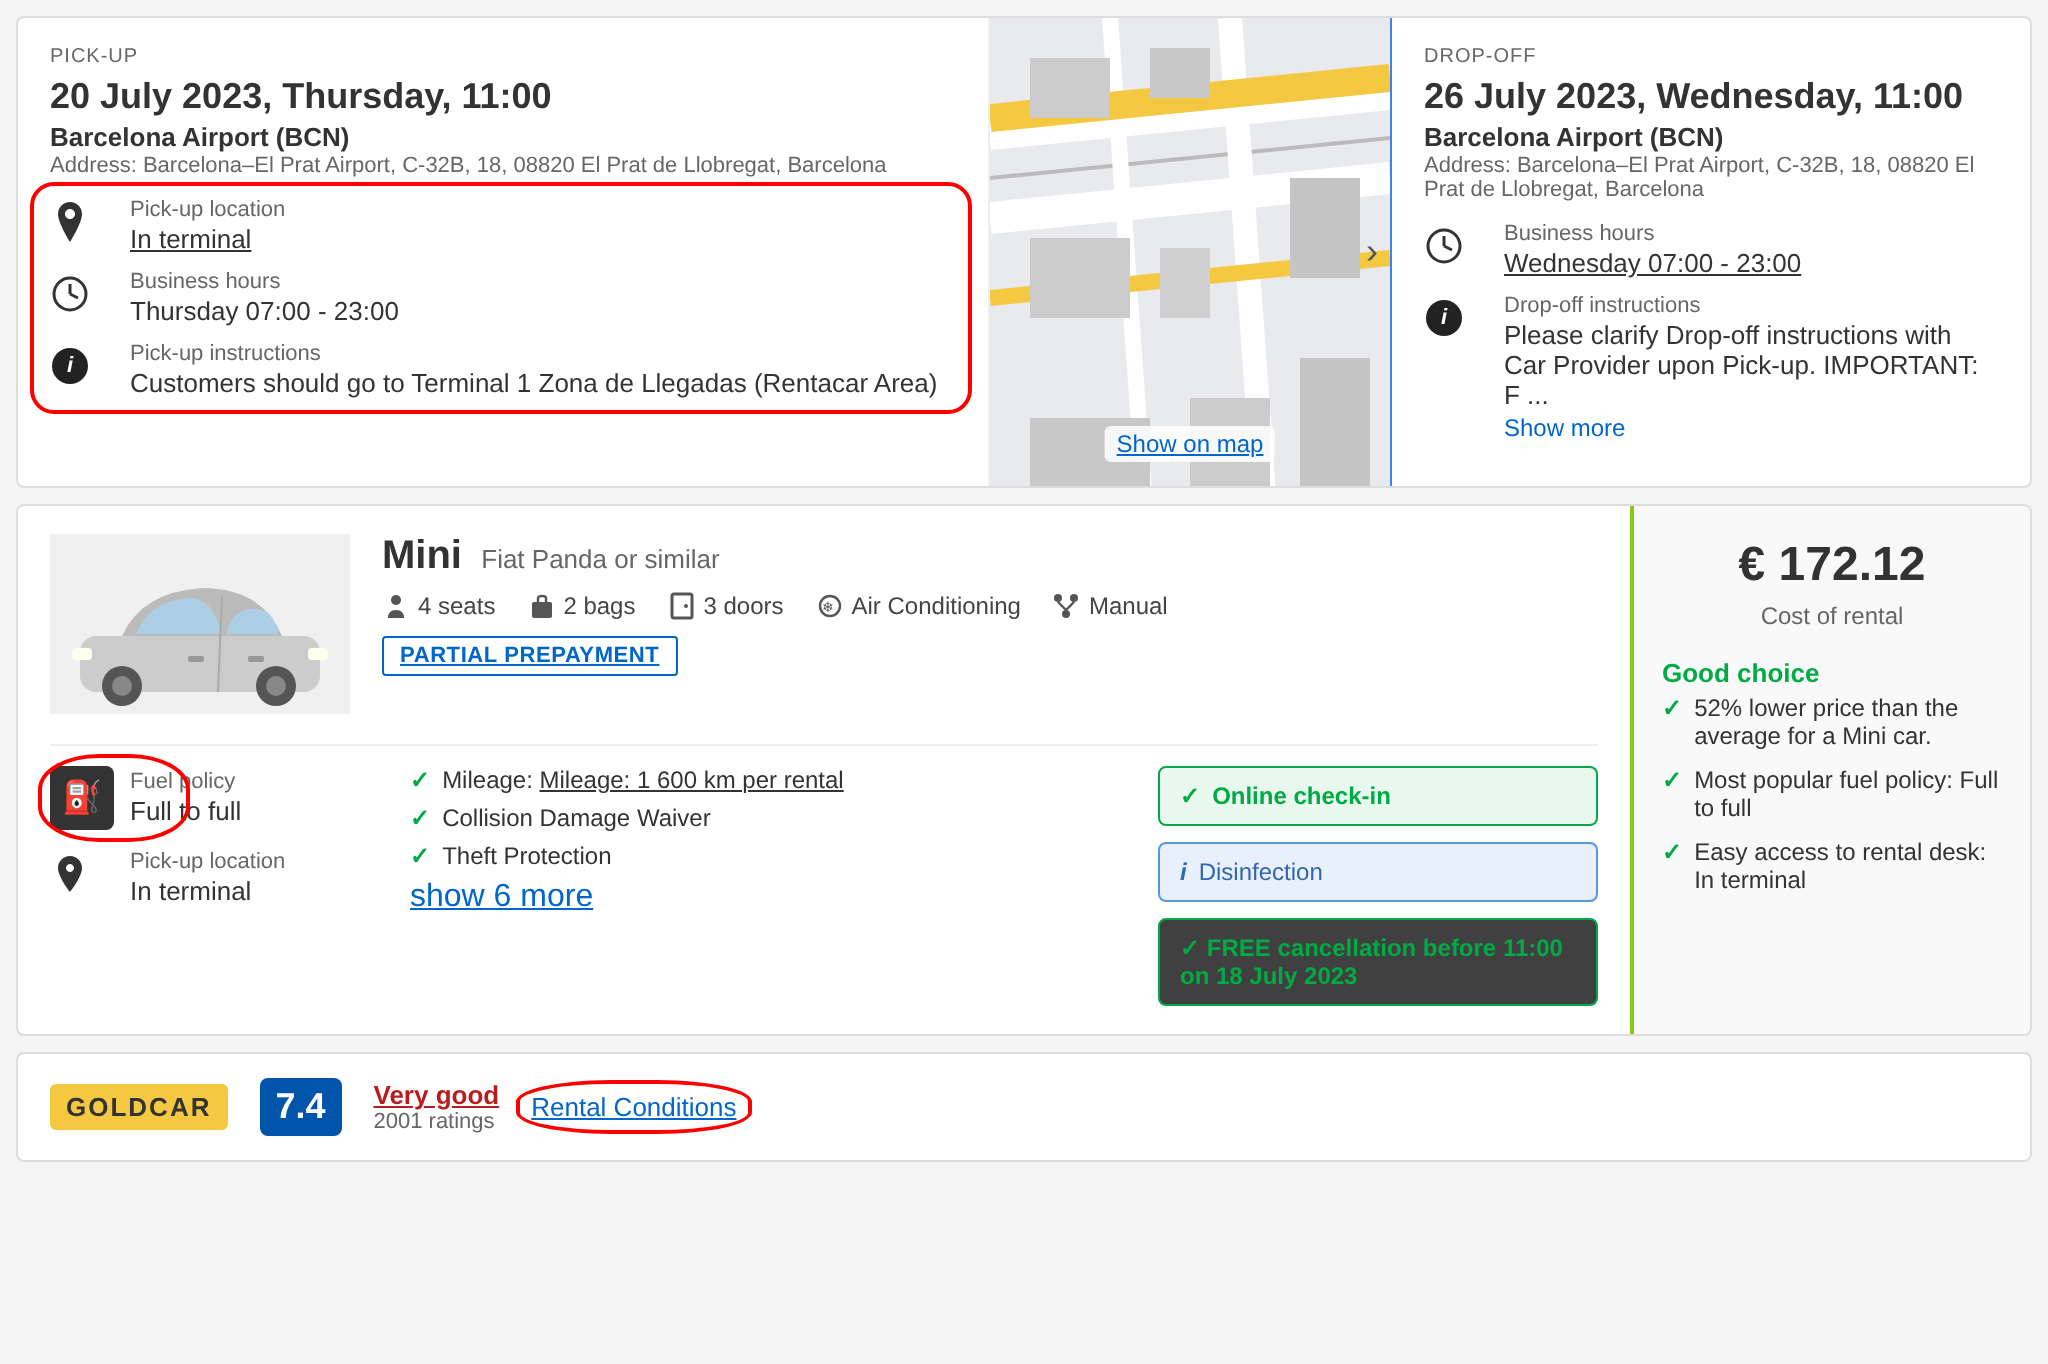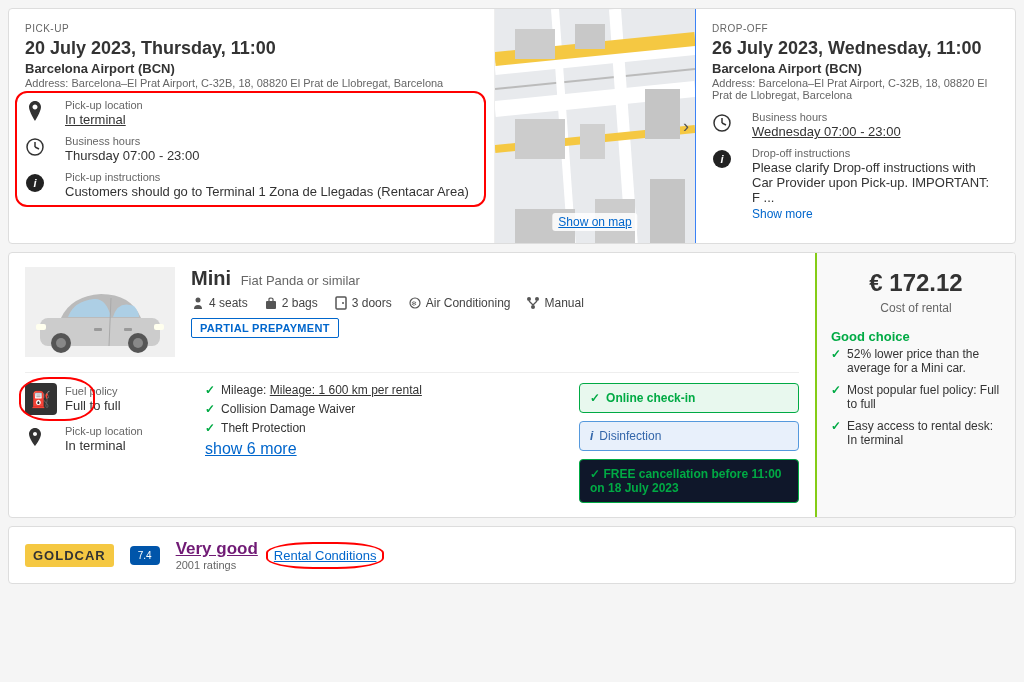--- a/index.html
+++ b/index.html
@@ -210,20 +210,21 @@
     .partial-prepay {
       display: inline-block;
       border: 1px solid #0066cc;
       color: #0066cc;
       font-size: 11px;
       font-weight: bold;
       padding: 3px 8px;
       border-radius: 2px;
       margin-bottom: 24px;
       letter-spacing: 0.3px;
+      text-decoration: underline;
     }
 
     .bottom-car-row {
       display: flex;
       gap: 20px;
       border-top: 1px solid #eee;
       padding-top: 10px;
     }
 
     .fuel-pickup-col {
@@ -313,21 +314,21 @@
       border-radius: 4px;
       padding: 7px 10px;
       font-size: 12px;
       color: #3366aa;
       display: flex;
       align-items: center;
       gap: 6px;
     }
 
     .badge-green-text {
-      background: #0f172a;
+      background: #404040;
       border: 1px solid #00aa44;
       border-radius: 4px;
       padding: 7px 10px;
       font-size: 12px;
       font-weight: bold;
       color: #00aa44;
     }
 
     
     .price-panel {
@@ -386,34 +387,34 @@
       border-radius: 3px;
       font-size: 13px;
       font-weight: bold;
       color: #333;
       letter-spacing: 1px;
     }
 
     .rating-badge {
       background: #0055aa;
       color: #fff;
-      font-size: 10px;
-      font-weight: normal;
+      font-size: 18px;
+      font-weight: bold;
       padding: 4px 8px;
       border-radius: 4px;
     }
 
     .rating-text {
       display: flex;
       flex-direction: column;
     }
 
     .very-good {
-      color: #701a75;
-      font-size: 17px;
+      color: #b91c1c;
+      font-size: 13px;
       font-weight: bold;
       text-decoration: underline;
       cursor: pointer;
     }
 
     .rating-count {
       font-size: 11px;
       color: #666;
     }
 

